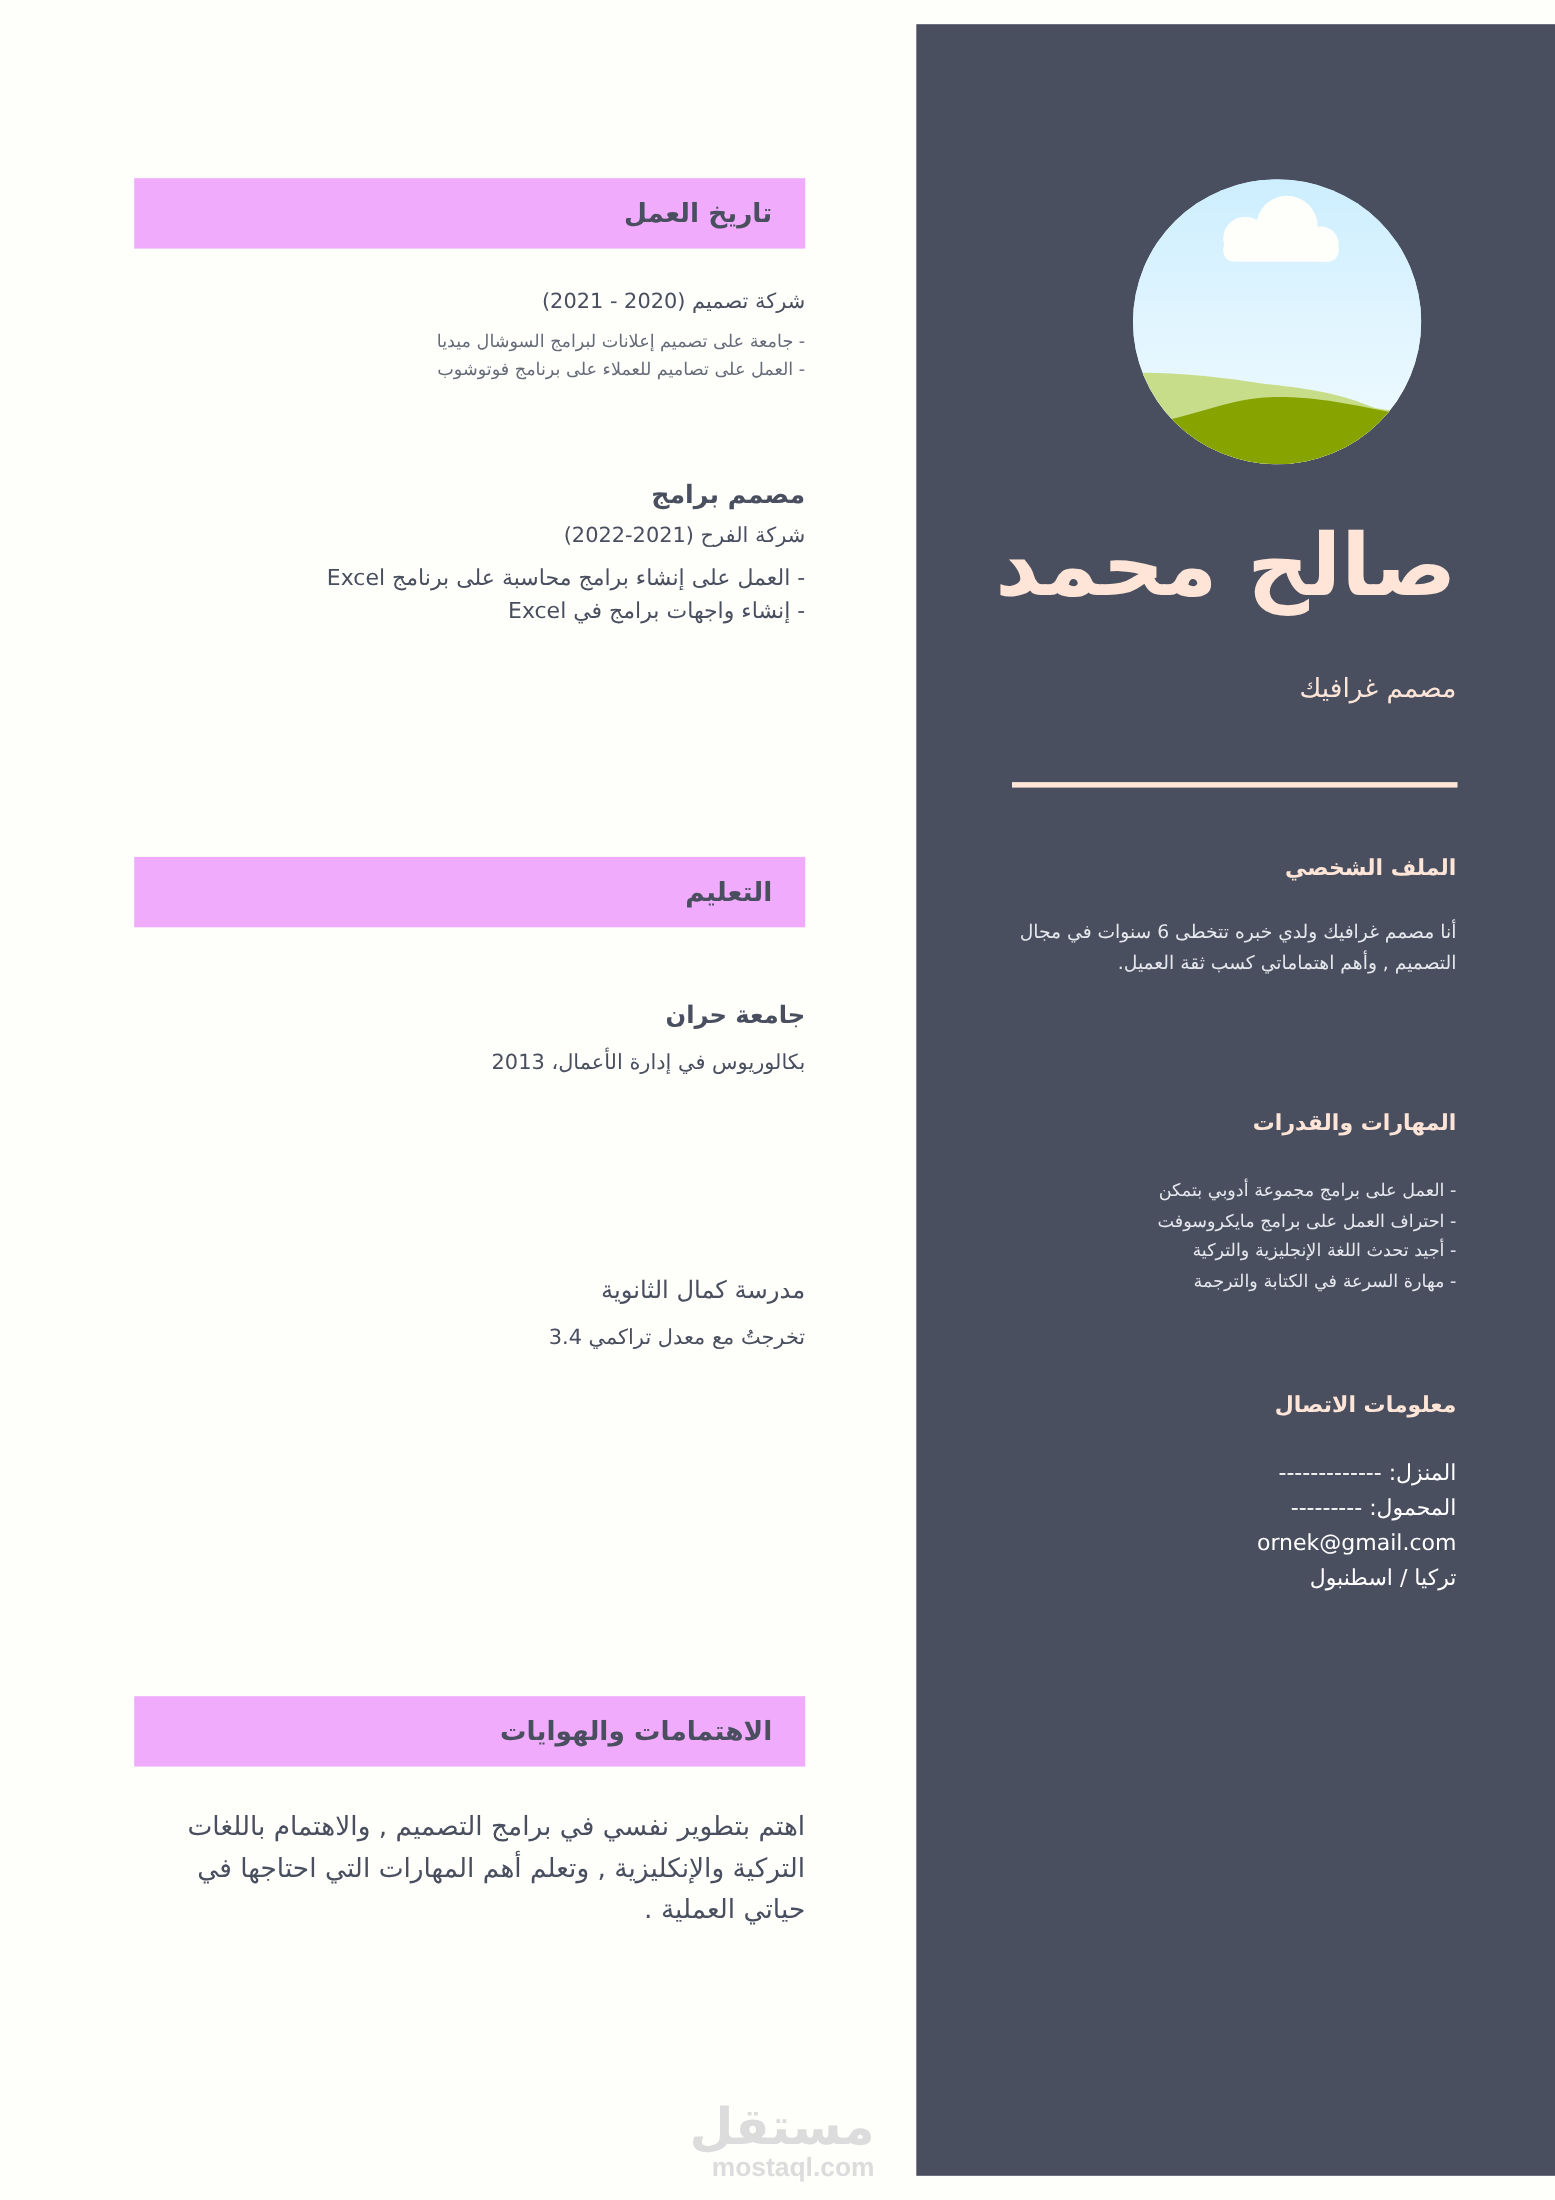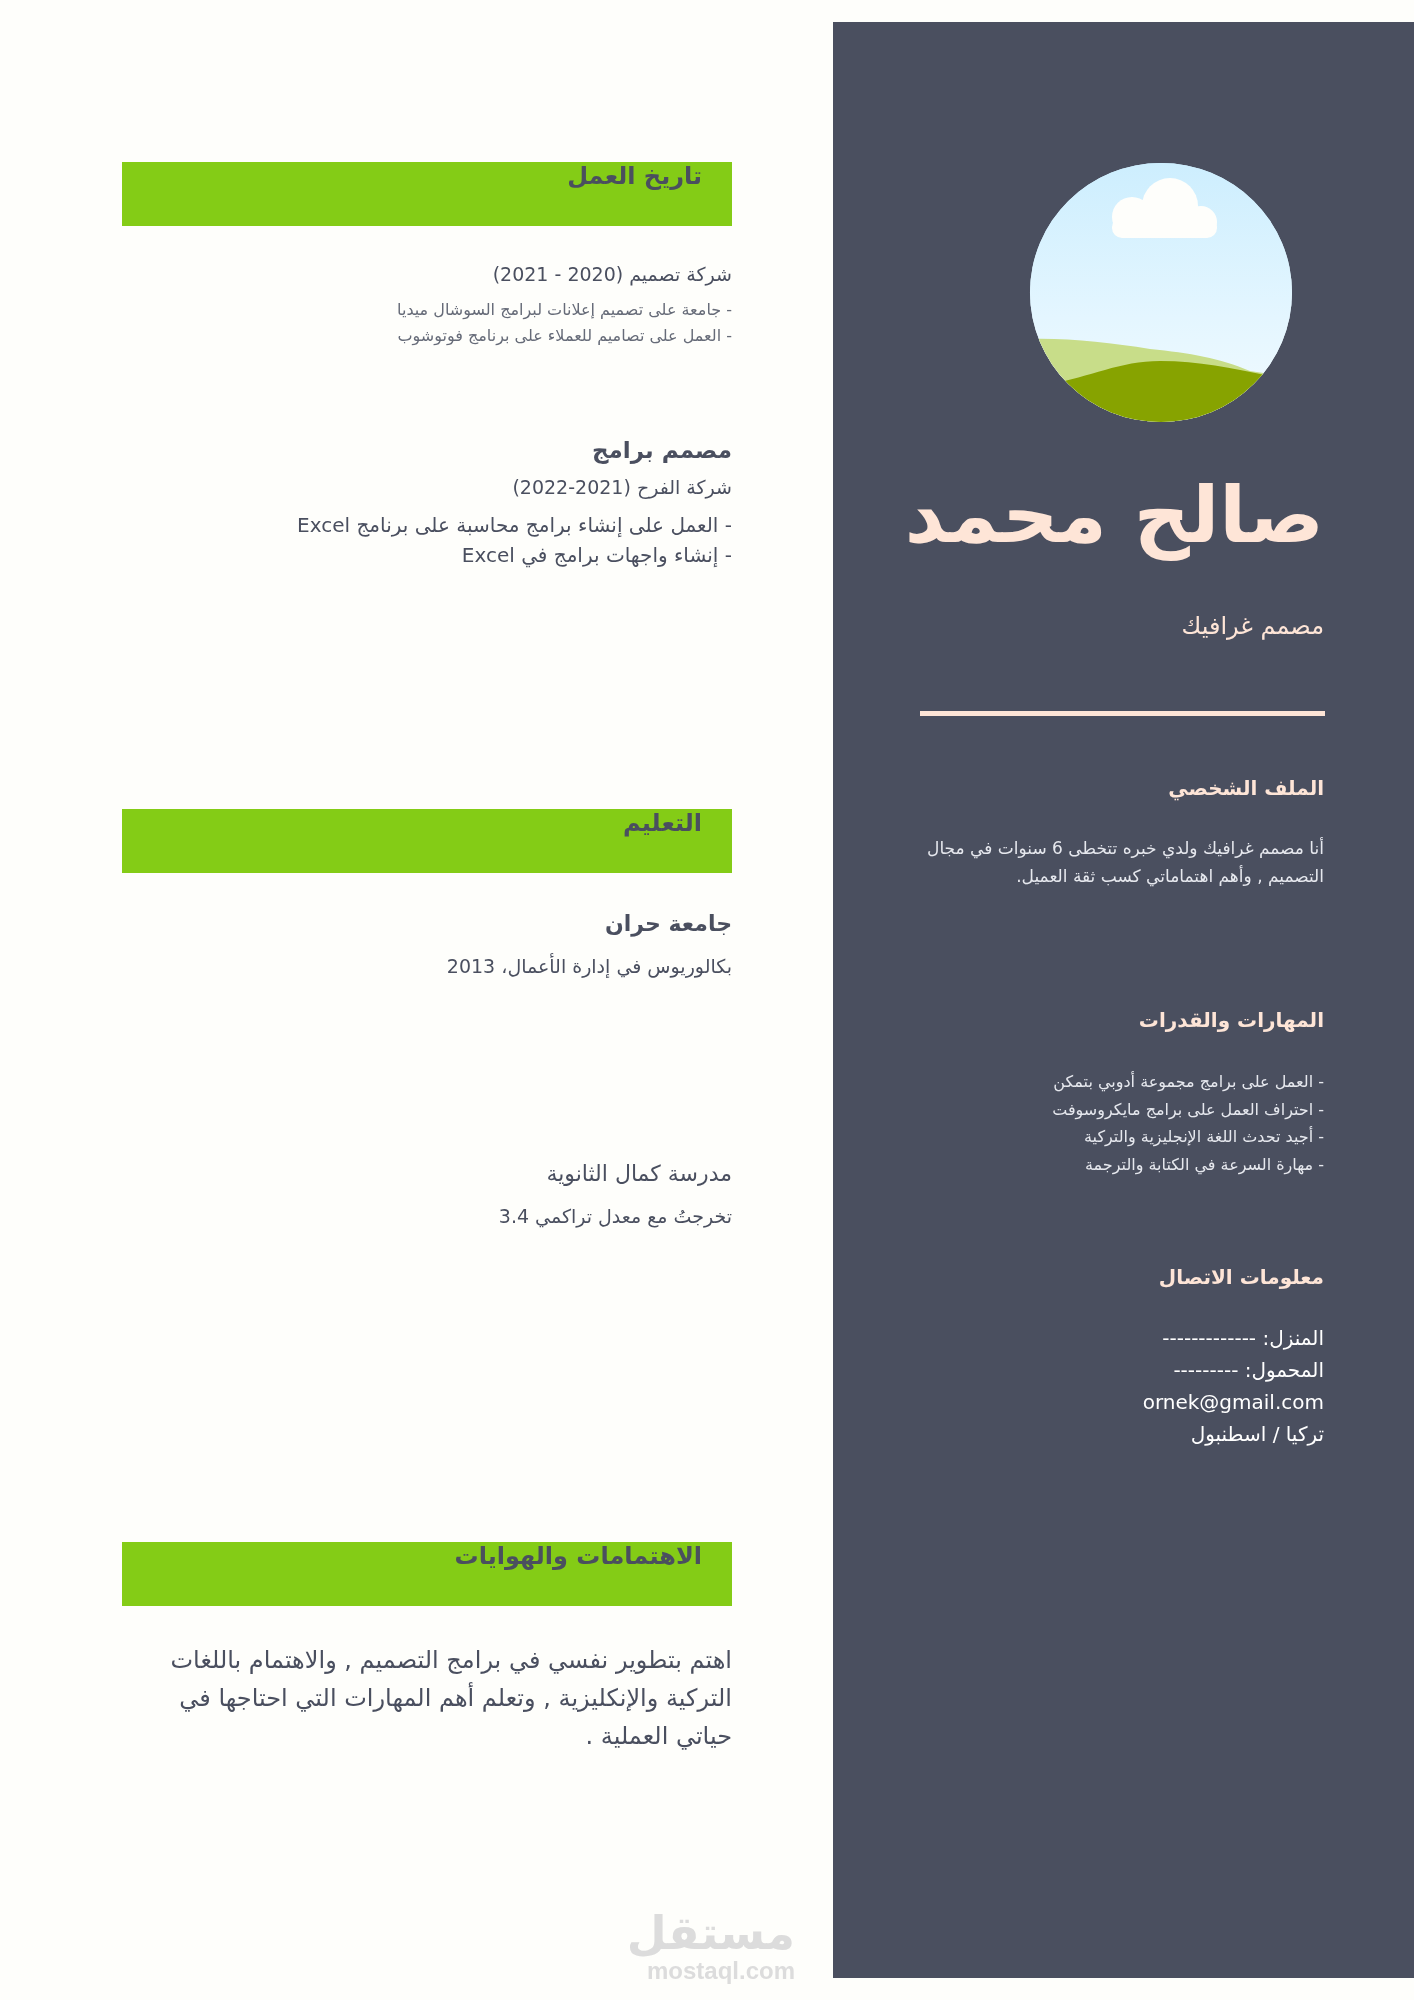--- a/index.html
+++ b/index.html
@@ -57,22 +57,22 @@
     .contact-list {
       position: absolute; right: 90px; width: 420px;
       color: #ffffff; font-size: 20px; line-height: 32px;
       text-align: right; list-style: none;
     }
     .contact-list .ltr { direction: ltr; unicode-bidi: embed; display: inline-block; }
 
     
     .section-bar {
       position: absolute; left: 122px; width: 610px; height: 64px;
-      background: #84cc16;
-      display: flex; justify-content: flex-start;
+      background: #f0abfc;
+      display: flex; align-items: center; justify-content: flex-start;
       padding-right: 30px;
     }
     .section-bar span {
       color: #4a4f5f; font-size: 24px; font-weight: bold; letter-spacing: 1px;
     }
     .main-block {
       position: absolute; right: 682px; width: 610px; text-align: right;
       color: #4a4f5f;
     }
     .job-heading { font-size: 23px; font-weight: bold; line-height: 40px; }
@@ -158,21 +158,21 @@
 
   <div class="main-block" style="top:430px;">
     <div class="job-heading">مصمم برامج</div>
     <div class="company">شركة الفرح (2021-2022)</div>
     <ul class="bullets-large">
       <li>- العمل على إنشاء برامج محاسبة على برنامج Excel</li>
       <li>- إنشاء واجهات برامج في Excel</li>
     </ul>
   </div>
 
-  <div class="section-bar" style="top:809px;">
+  <div class="section-bar" style="top:779px;">
     <span>التعليم</span>
   </div>
 
   <div class="main-block" style="top:904px;">
     <div class="edu-heading">جامعة حران</div>
     <div class="edu-detail">بكالوريوس في إدارة الأعمال، 2013</div>
   </div>
 
   <div class="main-block" style="top:1154px;">
     <div class="edu-heading" style="font-weight:normal;">مدرسة كمال الثانوية</div>

